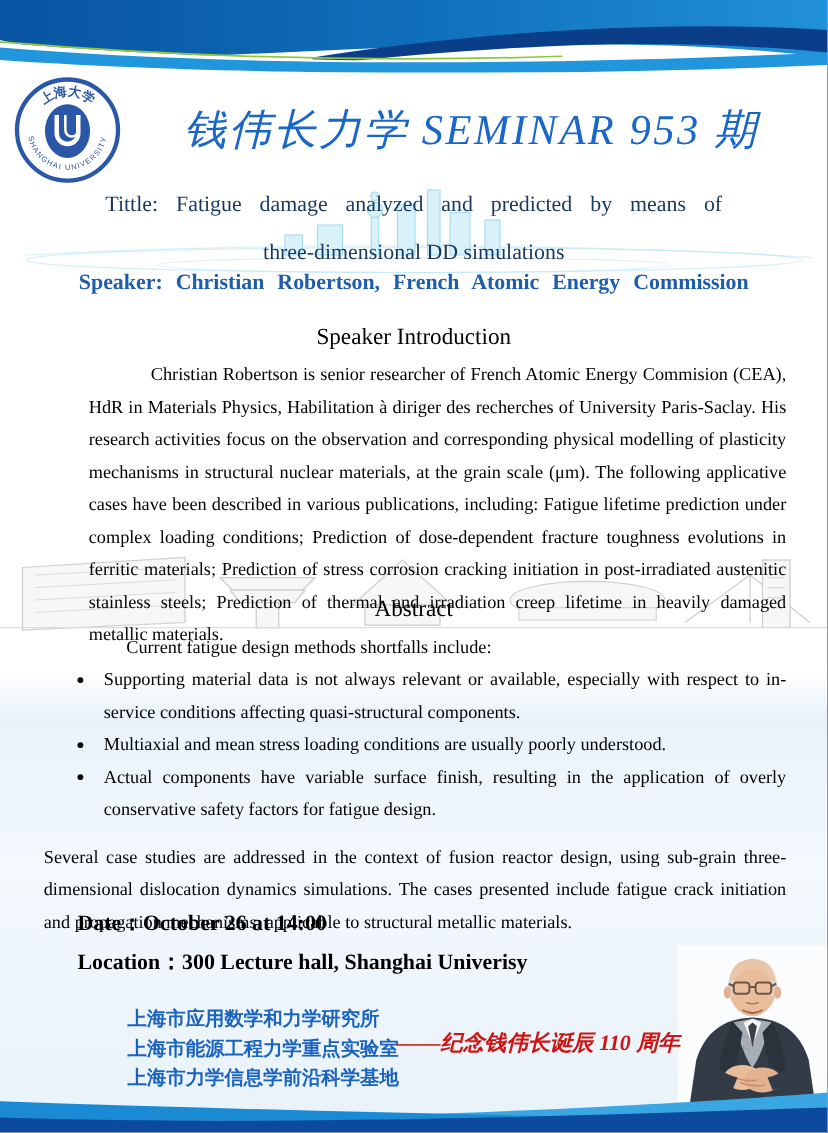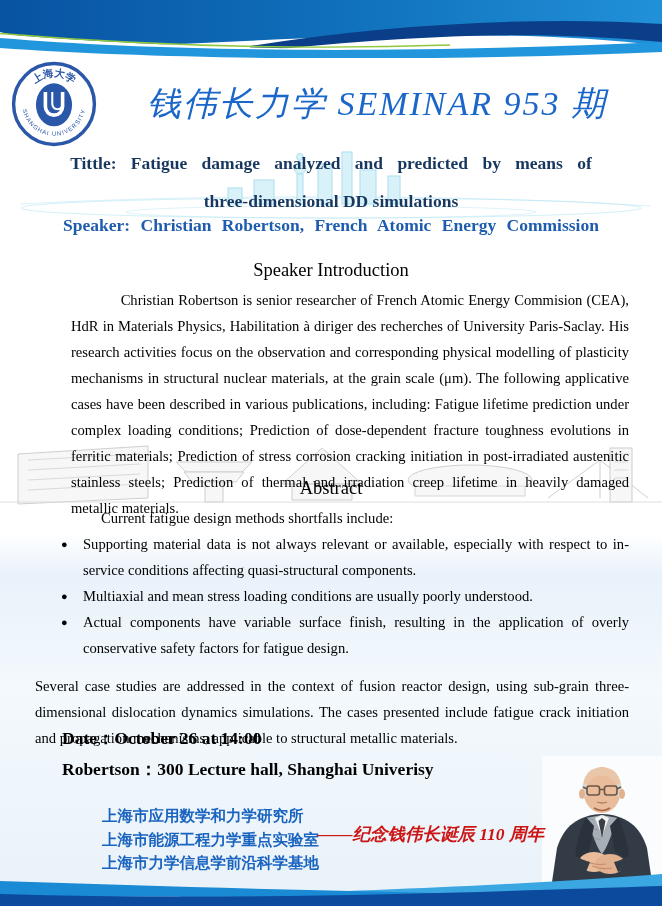--- a/index.html
+++ b/index.html
@@ -9,21 +9,21 @@
     font-family:"Liberation Serif", serif;color:#000;
   }
   svg{display:block}
   .hdr-wave{position:absolute;top:0;left:0;width:662px;height:58px;z-index:2;}
   .brand-row{position:absolute;top:58px;left:10px;right:6px;height:92px;display:flex;align-items:center;z-index:3;}
   .logo{width:88px;height:86px;flex:0 0 88px;}
   .brand-title{flex:1;text-align:center;font-weight:normal;font-style:italic;
     font-size:34px;letter-spacing:2px;color:#1a66c9;white-space:nowrap;}
   .skyline{position:absolute;top:146px;left:0;width:662px;height:90px;z-index:0;opacity:.75;}
   .title-block{position:absolute;top:144px;left:36px;right:36px;z-index:1;
-    color:#17375e;font-weight:bold;font-size:17.5px;line-height:38px;text-align:center;}
+    color:#17375e;font-weight:normal;font-size:17.5px;line-height:38px;text-align:center;}
   .t-line1{word-spacing:10px;}
   .speaker-line{position:absolute;top:215px;left:12px;right:12px;z-index:1;text-align:center;
     color:#1e5cae;font-weight:bold;font-size:17.5px;word-spacing:6px;}
   .section-heading{position:absolute;left:0;right:0;text-align:center;font-weight:normal;
     font-size:18.5px;z-index:1;color:#000;margin-top:16px;}
   .h-intro{top:244px;}
   .h-abstract{top:462px;}
   .intro-para{position:absolute;top:272px;left:35px;right:33px;z-index:1;
     font-size:14.6px;line-height:26px;text-align:justify;text-indent:3.4em;margin-left:36px;}
   .buildings{position:absolute;top:440px;left:0;width:662px;height:72px;z-index:0;}
@@ -145,21 +145,21 @@
       <li>
         <span class="blt">●</span>
         <div class="btxt">Actual components have variable surface finish, resulting in the application of overly conservative safety factors for fatigue design.</div>
       </li>
     </ul>
     <p class="abstract-para">Several case studies are addressed in the context of fusion reactor design, using sub-grain three-dimensional dislocation dynamics simulations. The cases presented include fatigue crack initiation and propagation mechanisms, applicable to structural metallic materials.</p>
   </div>
 
   <div class="details">
     <div><span>Date：</span><span>October 26 at 14:00</span></div>
-    <div><span>Robertson：</span><span>300 Lecture hall, Shanghai Univerisy</span></div>
+    <div><span>Location：</span><span>300 Lecture hall, Shanghai Univerisy</span></div>
   </div>
 
   <svg class="portrait" viewBox="0 0 120 126">
     <rect x="0" y="0" width="120" height="126" fill="#fafcfd"></rect>
 
     <ellipse cx="60" cy="34" rx="19" ry="23" fill="#e9bc9b"></ellipse>
     <path d="M41,30 a19,21 0 0 1 8,-16 a22,18 0 0 1 22,0 a19,21 0 0 1 8,16 l-3,2 a17,19 0 0 0 -32,0 Z" fill="#e9c6a8"></path>
     <path d="M41,28 q-2,8 1,14 l3,-2 q-2,-6 0,-12 Z" fill="#d9d6d1"></path>
     <path d="M79,28 q2,8 -1,14 l-3,-2 q2,-6 0,-12 Z" fill="#d9d6d1"></path>
     <ellipse cx="40" cy="38" rx="3" ry="5" fill="#e2b190"></ellipse>

